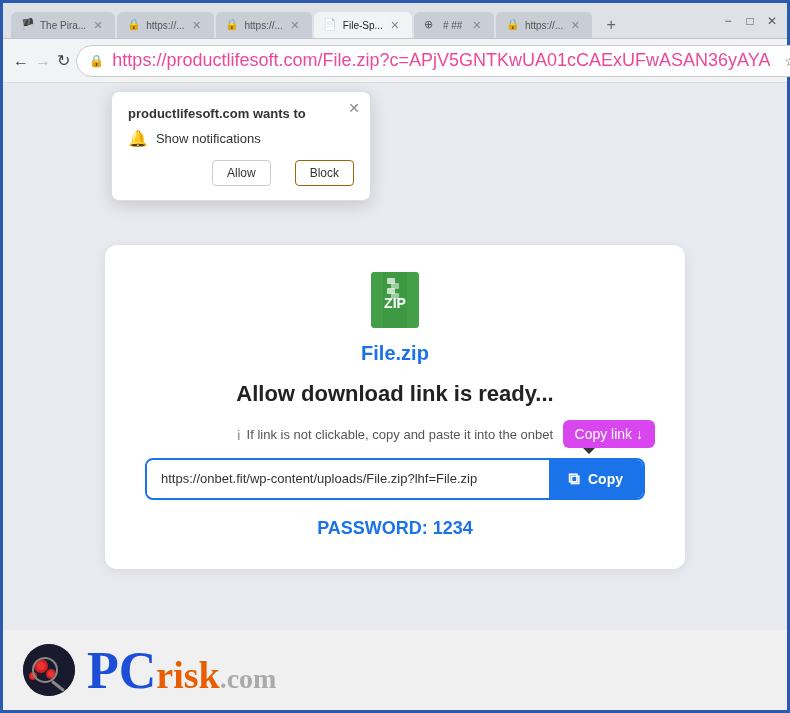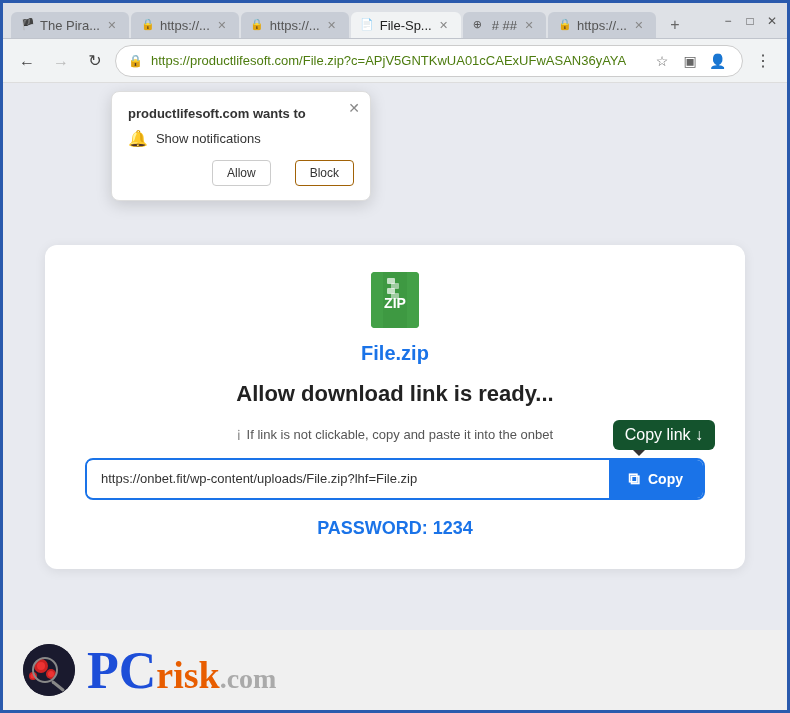--- a/index.html
+++ b/index.html
@@ -63,21 +63,21 @@
     .tab-favicon {
       width: 14px;
       height: 14px;
       flex-shrink: 0;
     }
     .tab-label {
       flex: 1;
       overflow: hidden;
       text-overflow: ellipsis;
       white-space: nowrap;
-      font-size: 13px;
+      font-size: 10px;
     }
     .tab-close {
       font-size: 11px;
       color: #888;
       cursor: pointer;
       width: 14px;
       height: 14px;
       display: flex;
       align-items: center;
       justify-content: center;
@@ -150,22 +150,22 @@
       gap: 8px;
       font-size: 13px;
       color: #333;
     }
     .lock-icon {
       color: #555;
       font-size: 12px;
     }
     .address-text {
       flex: 1;
-      font-size: 13px;
-      color: #4d7c0f;
+      font-size: 18px;
+      color: #ec4899;
       white-space: nowrap;
       overflow: hidden;
       text-overflow: ellipsis;
     }
     .address-actions {
       display: flex;
       gap: 4px;
       align-items: center;
     }
     .addr-icon-btn {
@@ -259,21 +259,21 @@
       font-size: 12px;
       color: #333;
       cursor: pointer;
     }
 
     
     .main-card {
       background: white;
       border-radius: 12px;
       padding: 23px 40px 30px;
-      width: 700px;
+      width: 580px;
       margin-top: 20px;
       box-shadow: 0 2px 12px rgba(0,0,0,0.08);
       text-align: center;
       position: relative;
     }
     .file-icon-wrapper {
       display: flex;
       justify-content: center;
       margin-bottom: 10px;
     }
@@ -310,23 +310,23 @@
     .info-text {
       font-size: 13px;
       color: #555;
     }
 
     
     .copy-link-tooltip {
       position: absolute;
       right: -10px;
       top: -5px;
-      background: #14532d;
+      background: #d946ef;
       color: white;
-      font-size: 16px;
+      font-size: 14px;
       padding: 6px 12px;
       border-radius: 6px;
       white-space: nowrap;
       display: flex;
       align-items: center;
       gap: 6px;
       z-index: 10;
     }
     .copy-link-tooltip::after {
       content: '';

